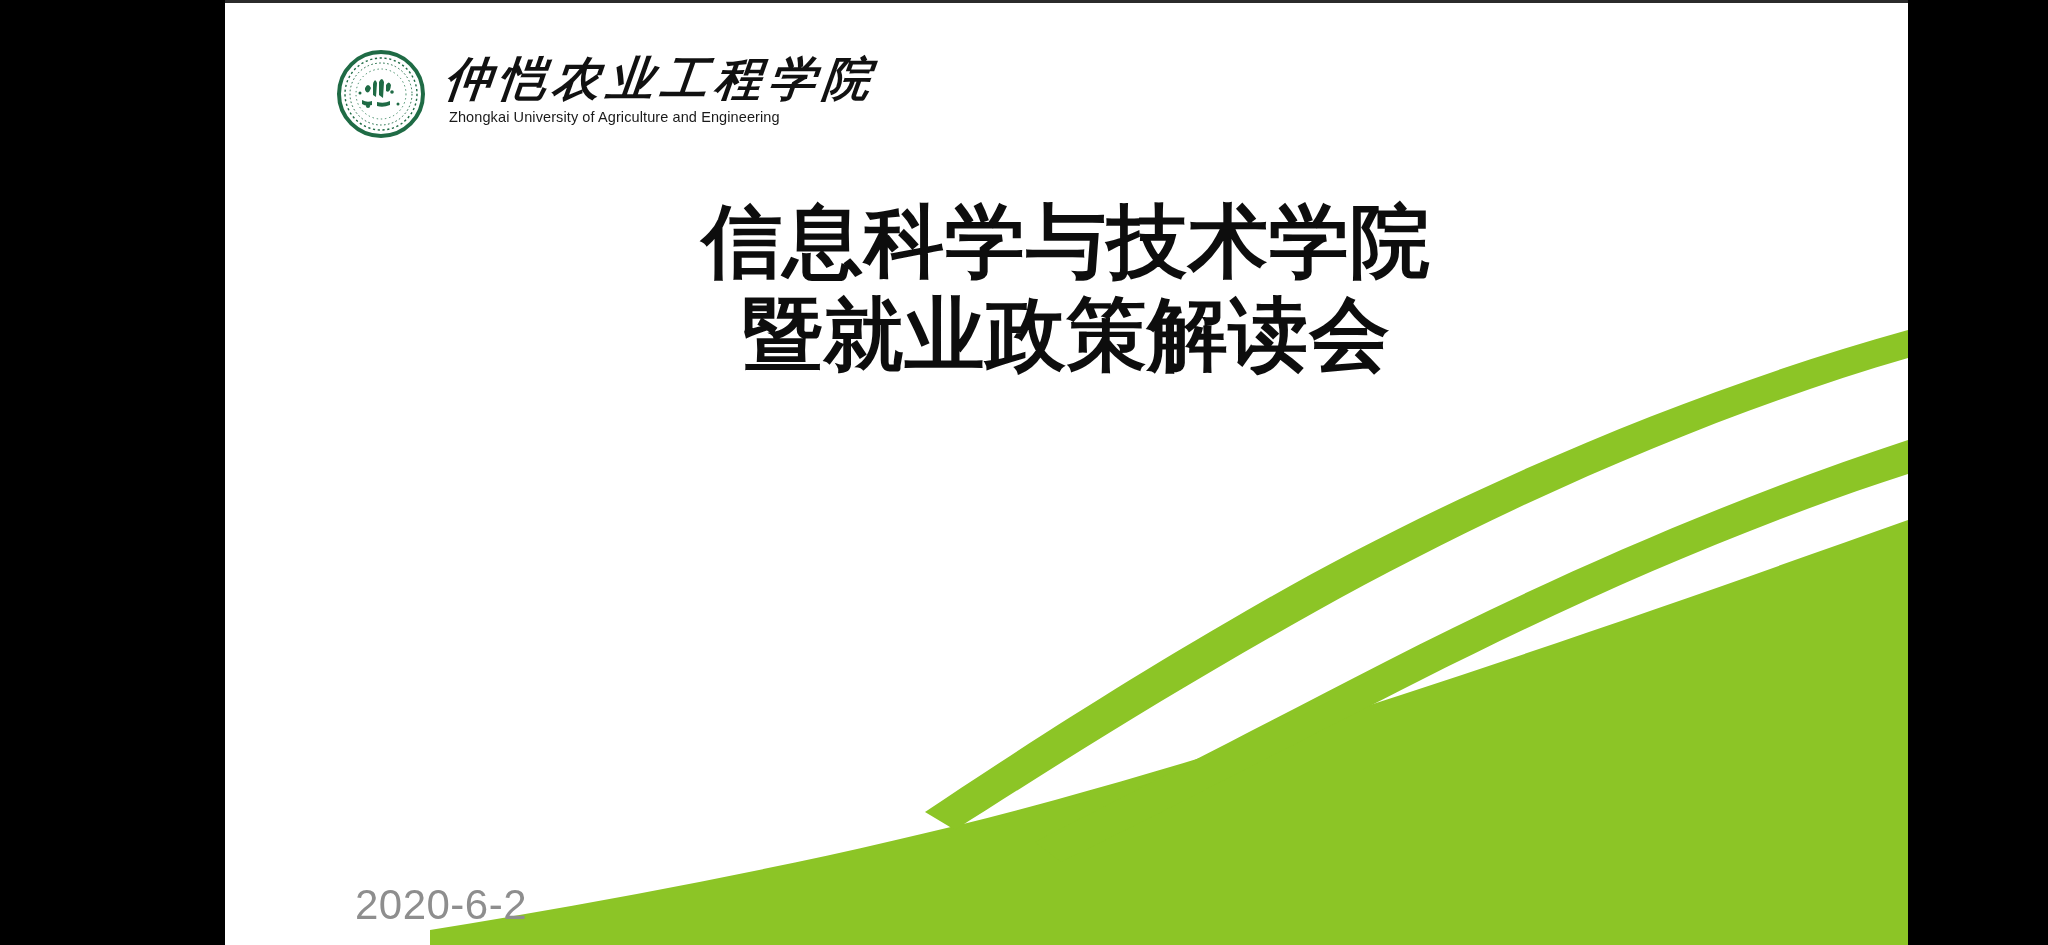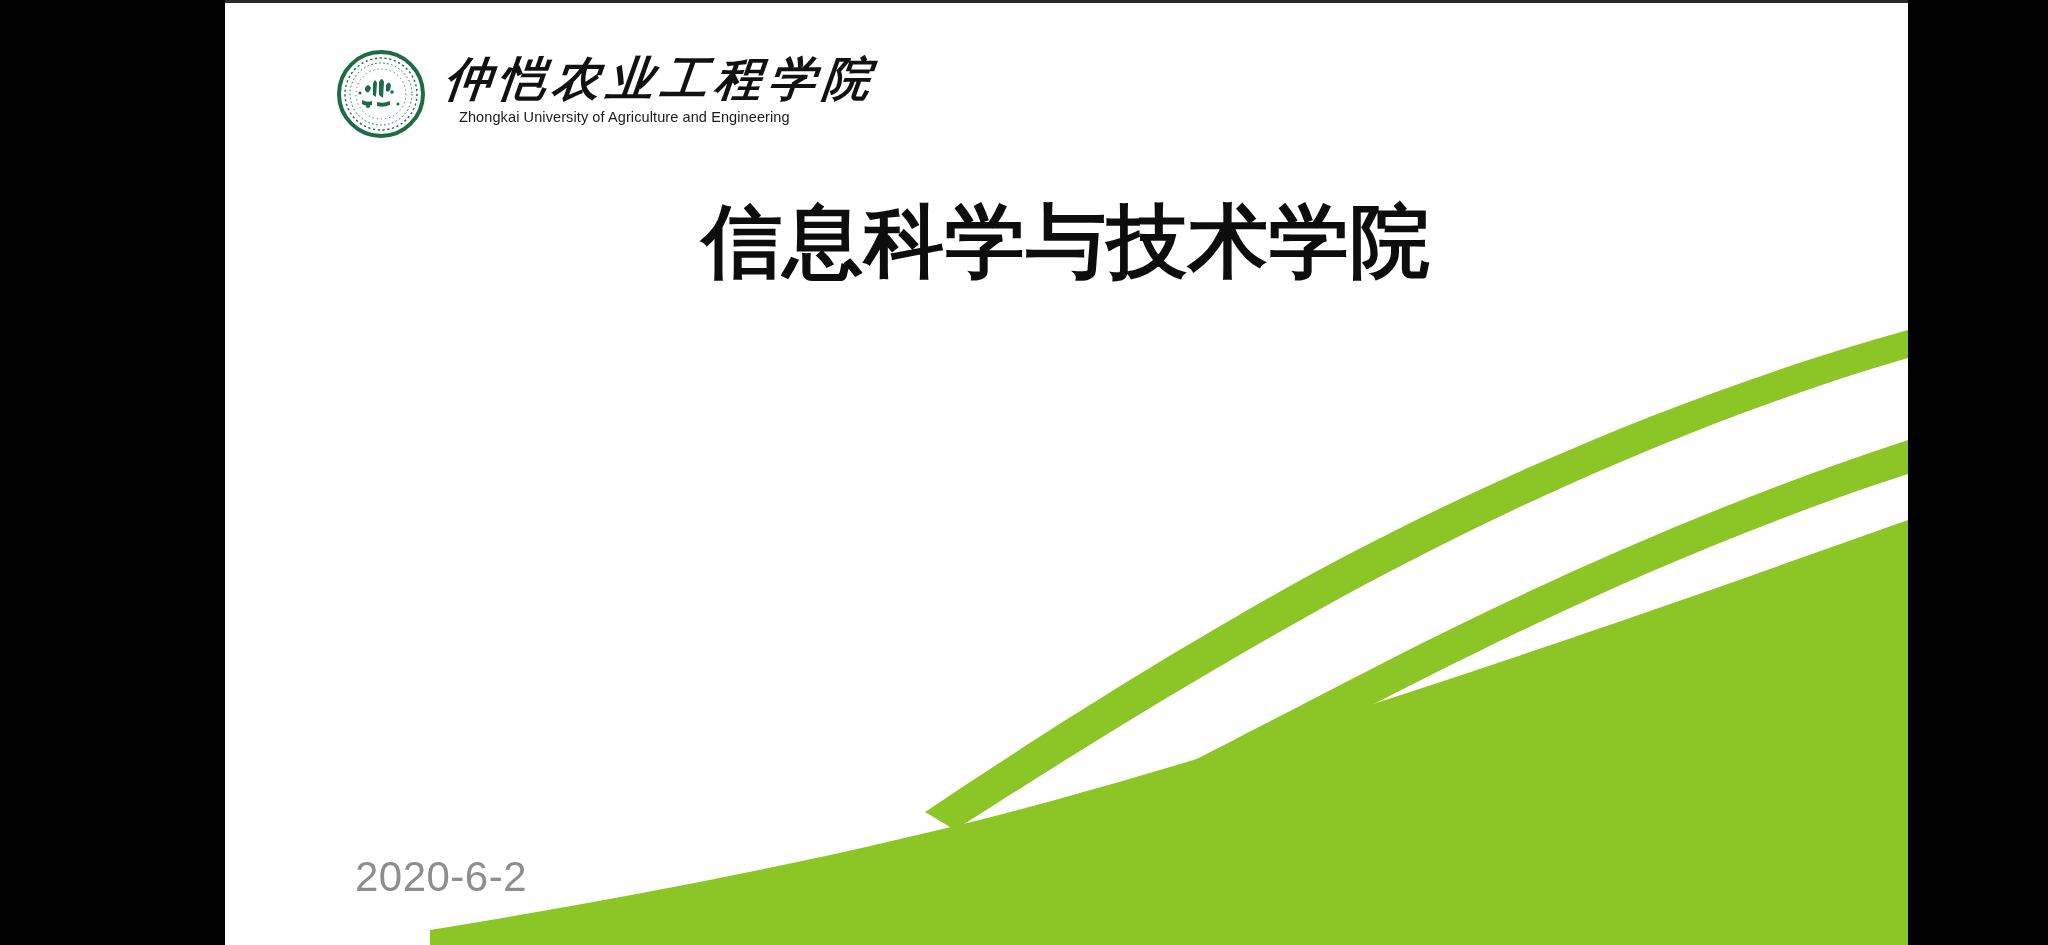--- a/index.html
+++ b/index.html
@@ -82,21 +82,21 @@
     white-space: nowrap;
     transform: skewX(-6deg);
   }
   .logo-en {
     font-family: "Liberation Sans", "DejaVu Sans", sans-serif;
     font-size: 14.5px;
     letter-spacing: 0.1px;
     color: #1a1a1a;
     white-space: nowrap;
     margin-top: 5px;
-    margin-left: 14px;
+    margin-left: 4px;
   }
 
   
   .title-block {
     position: absolute;
     left: 0;
     top: 196px;
     width: 1683px;
     text-align: center;
   }
@@ -107,21 +107,21 @@
     line-height: 1.16;
     color: #0d0d0d;
     letter-spacing: 1px;
     white-space: nowrap;
   }
 
   
   .footer-date {
     position: absolute;
     left: 1px;
-    bottom: 44px;
+    bottom: 16px;
     width: 430px;
     text-align: center;
     font-family: "Liberation Sans", "DejaVu Sans", sans-serif;
     font-size: 42px;
     color: #8e8e8e;
     letter-spacing: 0.5px;
   }
 </style>
 </head>
 <body>
@@ -182,18 +182,19 @@
       </div>
 
       <div class="logo-wordmark">
         <div class="logo-cn">仲恺农业工程学院</div>
         <div class="logo-en">Zhongkai University of Agriculture and Engineering</div>
       </div>
     </div>
 
     <div class="title-block">
       <div class="title-line">信息科学与技术学院</div>
+      <div class="title-line">暨就业政策解读会</div>
     </div>
 
     <div class="footer-date">2020-6-2</div>
 
   </div>
 </div>
 
 </body></html>

